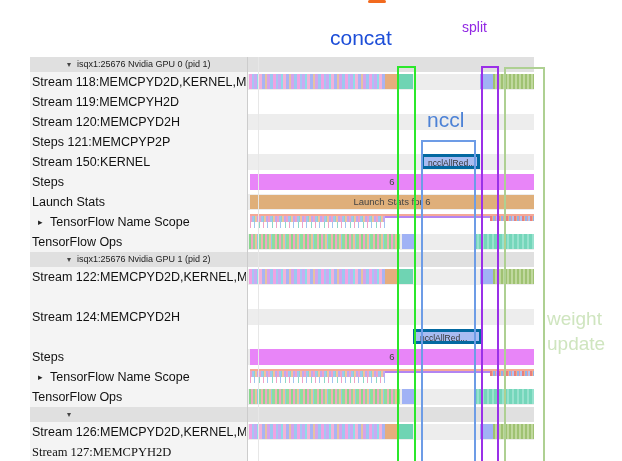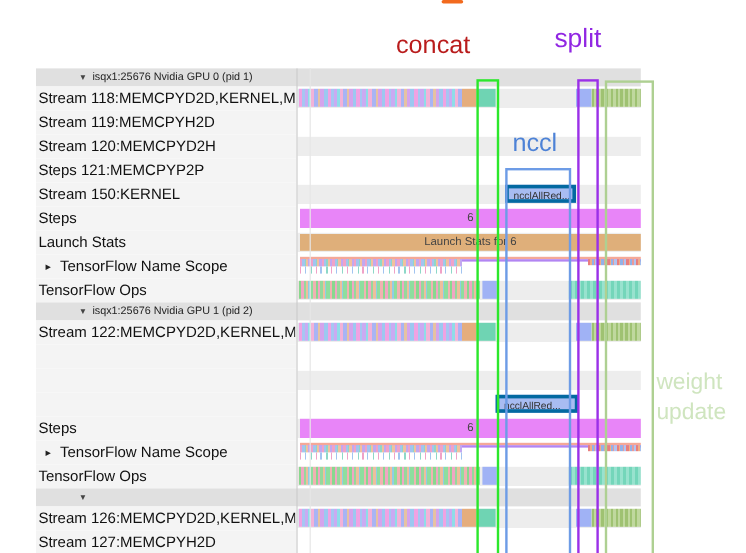--- a/index.html
+++ b/index.html
@@ -116,20 +116,21 @@
         <div class="bar blk-teal" style="left: 397px; width: 16px; top: 2px; height: 15px;"></div>
         <div class="bar blk-blue" style="left: 480px; width: 13px; top: 2px; height: 15px;"></div>
         <div class="bar st-grn" style="left: 493px; width: 41px; top: 2px; height: 15px;"></div>
       </div>
       <div class="row" style="top: 287px;">
         <div class="panelbg"></div>
       </div>
       <div class="row" style="top: 307px;">
         <div class="panelbg"></div>
         <div class="tlgray"></div>
+        <div class="rlabel">Stream 124:MEMCPYD2H</div>
       </div>
       <div class="row" style="top: 327px;">
         <div class="panelbg"></div>
         <div class="bar kbar" style="left: 413px; width: 69px; top: 2px; height: 15px; background: rgb(168, 188, 242);">ncclAllRed...</div>
       </div>
       <div class="row" style="top: 347px;">
         <div class="panelbg"></div>
         <div class="tlgray"></div>
         <div class="rlabel">Steps</div>
         <div class="bar cbar" style="left: 250px; width: 284px; top: 2px; height: 16px; background: rgb(232, 133, 248);">6</div>
@@ -158,31 +159,31 @@
       <div class="row" style="top: 422px;">
         <div class="panelbg"></div>
         <div class="tlgray"></div>
         <div class="rlabel">Stream 126:MEMCPYD2D,KERNEL,MI</div>
         <div class="bar st-busy" style="left: 249px; width: 136px; top: 2px; height: 15px;"></div>
         <div class="bar blk-orange" style="left: 385px; width: 12px; top: 2px; height: 15px;"></div>
         <div class="bar blk-teal" style="left: 397px; width: 16px; top: 2px; height: 15px;"></div>
         <div class="bar blk-blue" style="left: 480px; width: 13px; top: 2px; height: 15px;"></div>
         <div class="bar st-grn" style="left: 493px; width: 41px; top: 2px; height: 15px;"></div>
       </div>
-      <div class="row" style="top: 442px;">
+      <div class="row" style="top: 442px; font-family: Liberation Serif, serif;">
         <div class="panelbg"></div>
         <div class="rlabel">Stream 127:MEMCPYH2D</div>
       </div>
     </div>
 
   <div class="vline" id="gridline" style="left:258px;background:#e7e7e7;"></div>
   <div class="vline" id="divider" style="left:247px;background:#cccccc;"></div>
 
   <div class="rbox" id="rect-concat" style="left: 397px; top: 66px; width: 15px; height: 394px; border-width: 2px; border-style: solid; border-color: rgb(43, 232, 43);"></div>
   <div class="rbox" id="rect-nccl" style="left: 421px; top: 140px; width: 51px; height: 320px; border-width: 2px; border-style: solid; border-color: rgb(109, 156, 230);"></div>
   <div class="rbox" id="rect-split" style="left: 481px; top: 66px; width: 14px; height: 394px; border-width: 2.5px; border-style: solid; border-color: rgb(155, 48, 232);"></div>
   <div class="rbox" id="rect-weight" style="left: 504px; top: 67px; width: 37px; height: 393px; border-width: 2px; border-style: solid; border-color: rgb(174, 208, 146);"></div>
 
-  <div class="ann" id="lbl-concat" style="left: 330px; top: 26px; font-size: 21px; color: #b91c1c;">concat</div>
-  <div class="ann" id="lbl-split" style="left: 462px; top: 19px; font-size: 22px; color: rgb(145, 39, 227);">split</div>
+  <div class="ann" id="lbl-concat" style="left: 330px; top: 26px; font-size: 21px; color: #1d4ed8;">concat</div>
+  <div class="ann" id="lbl-split" style="left: 462px; top: 19px; font-size: 14px; color: rgb(145, 39, 227);">split</div>
   <div class="ann" id="lbl-nccl" style="left: 427px; top: 108px; font-size: 21px; color: rgb(77, 130, 214);">nccl</div>
   <div class="ann" id="lbl-weight" style="left: 547px; top: 306px; font-size: 19px; line-height: 25px; width: 74px; white-space: normal; color: rgb(207, 229, 191);">weight update</div>
 </div>
 
 </body></html>

